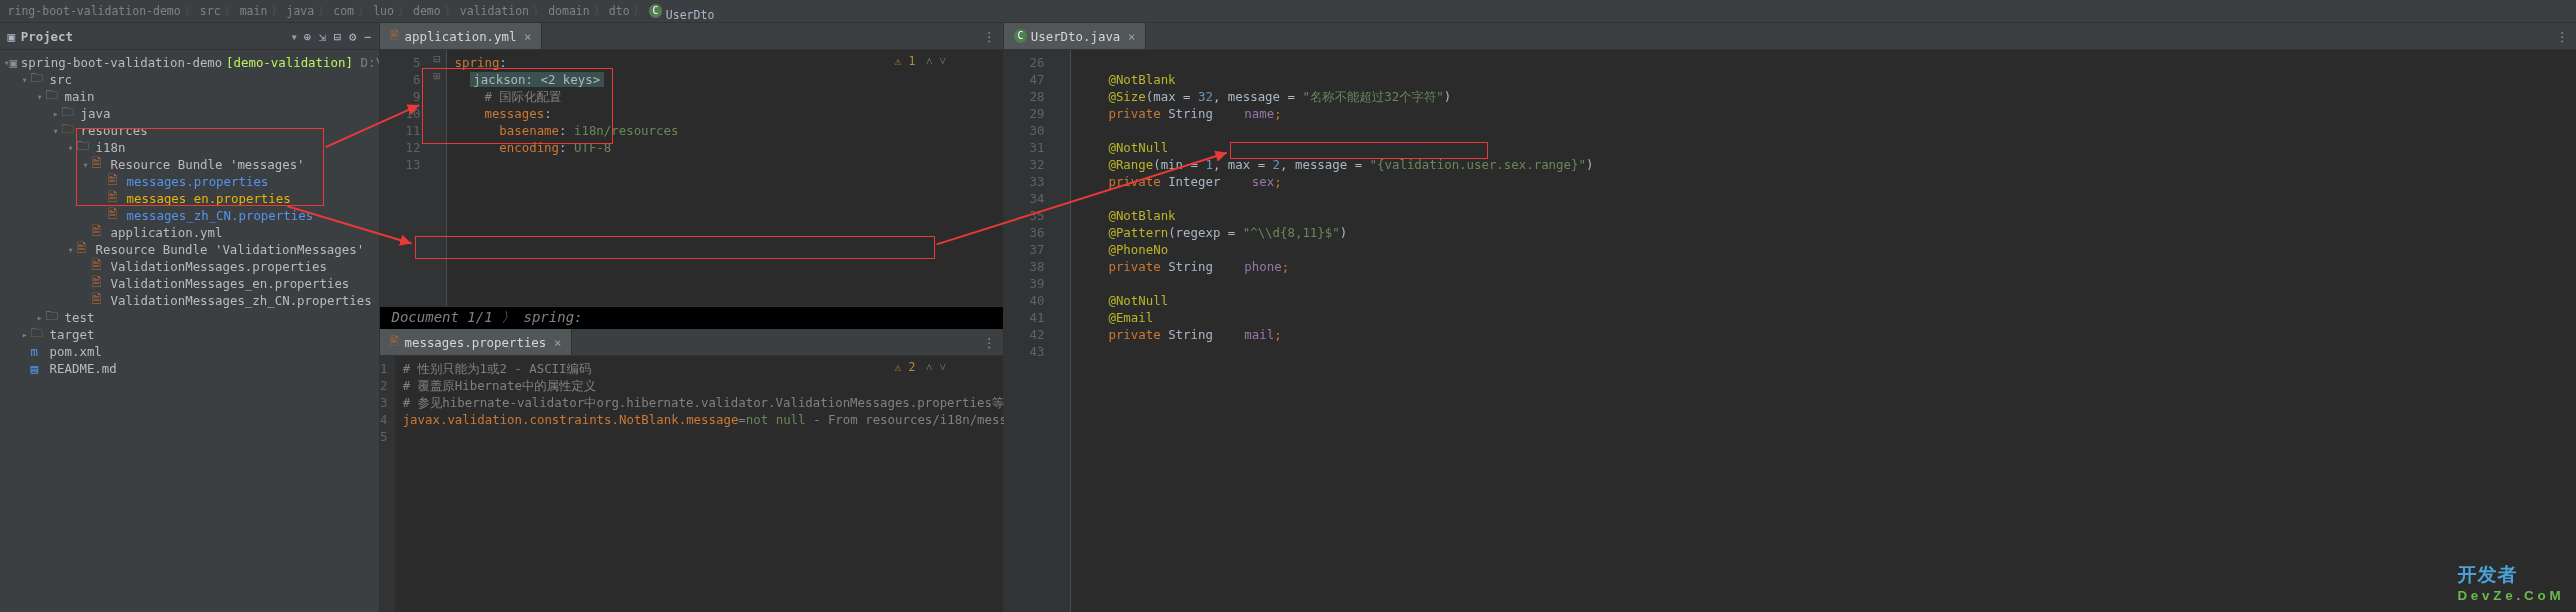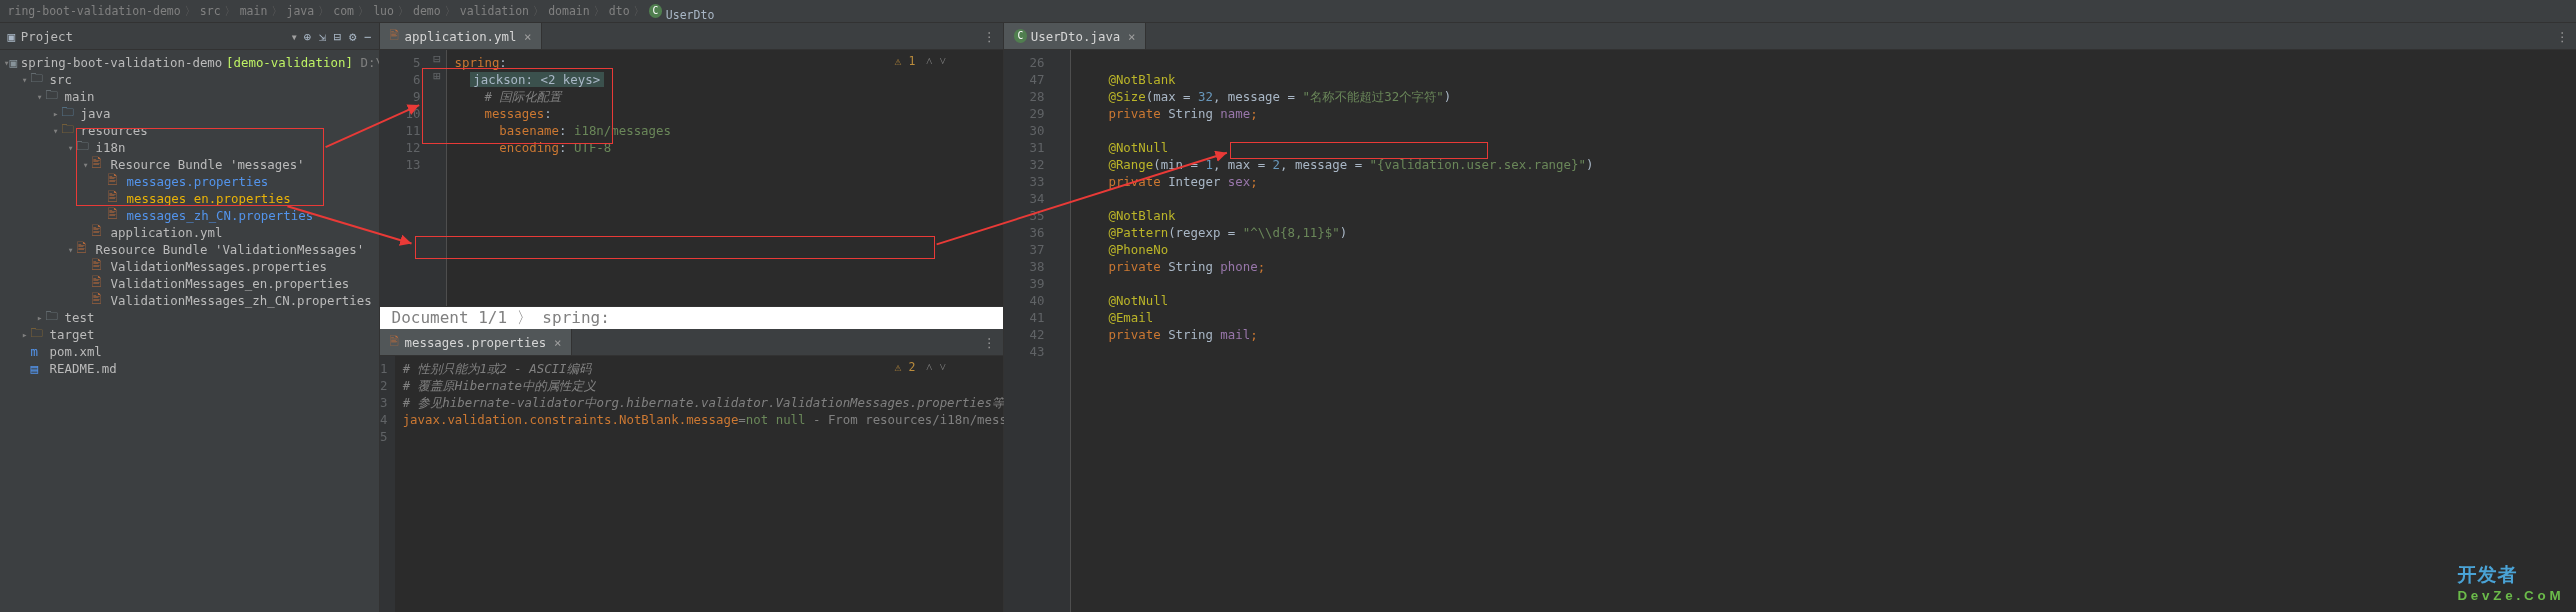--- a/index.html
+++ b/index.html
@@ -5,21 +5,21 @@
 * { margin: 0; padding: 0; box-sizing: border-box; }
 body { font-family: 'Consolas', 'Monaco', monospace; font-size: 12.4px; background: #2b2b2b; color: #a9b7c6; width: 2576px; height: 612px; overflow: hidden; }
 .breadcrumbs { position: absolute; top: 0; left: 0; right: 0; height: 23px; background: #3c3f41; display: flex; align-items: center; padding: 0 7.6px; color: #808080; font-size: 11.5px; border-bottom: 1px solid #323232; }
 .breadcrumb-item { cursor: pointer; }
 .breadcrumb-sep { margin: 0 3.8px; color: #606060; }
 .breadcrumb-item.final { color: #a9b7c6; margin-top: 8px; }
 .file-icon-c { display: inline-block; width: 13.4px; height: 13.4px; background: #507e4f; border-radius: 50%; text-align: center; line-height: 13.4px; font-size: 9.6px; color: #fff; margin-right: 3.8px; }
 .main-layout { display: flex; width: 100%; margin-top: 23px; height: calc(100% - 23px); }
 .project-panel { width: 380px; background: #3c3f41; border-right: 1px solid #323232; display: flex; flex-direction: column; }
 .project-header { height: 27px; display: flex; align-items: center; padding: 0 7.6px; border-bottom: 1px solid #323232; }
-.project-header .title { flex: 1; font-weight: normal; color: #bbbbbb; }
+.project-header .title { flex: 1; font-weight: bold; color: #bbbbbb; }
 .project-header .icons { display: flex; gap: 7.6px; }
 .project-tree { flex: 1; overflow: auto; padding: 3.8px 0; }
 .tree-item { display: flex; align-items: center; height: 17px; padding: 0 3.8px; white-space: nowrap; cursor: pointer; }
 .tree-arrow { width: 11.5px; display: inline-block; text-align: center; color: #808080; font-size: 9.6px; }
 .tree-icon { width: 15.3px; display: inline-block; margin-right: 3.8px; }
 .folder-icon { color: #87939a; }
 .tree-label { color: #bbbbbb; }
 .tree-label.dim { color: #bef264; }
 .tree-path { color: #808080; margin-left: 7.6px; }
 .indent-0 { padding-left: 3.8px; }
@@ -38,31 +38,31 @@
 .editor-tab .close { margin-left: 7.6px; color: #a0a0a0; cursor: pointer; }
 .editor-options { margin-left: auto; padding: 0 7.6px; color: #a0a0a0; cursor: pointer; }
 .editor-content { flex: 1; background: #2b2b2b; display: flex; position: relative; }
 .gutter { width: 48px; background: #313335; text-align: right; padding: 3.8px 7.6px 3.8px 0; color: #606366; }
 .gutter-fold { width: 19px; background: #313335; border-right: 1px solid #4e4e4e; }
 .gutter-line { height: 17px; line-height: 17px; }
 .code { flex: 1; padding: 3.8px 7.6px; }
 .code-line { height: 17px; line-height: 17px; white-space: pre; }
 .kw-purple { color: #cc7832; }
 .kw-green { color: #6a8759; }
-.kw-comment { color: #808080; font-style: italic; }
+.kw-comment { color: #808080; }
 .kw-gray { color: #808080; }
 .kw-annotation { color: #bbb529; }
 .kw-num { color: #6897bb; }
-.kw-prop { color: #9876aa; }
+.kw-prop { color: #9876aa; margin-left: 24px; }
 .kw-string-after { color: #808080; }
 .semicolon { color: #cc7832; }
 .warning-badge { position: absolute; top: 3.8px; right: 57px; color: #bb8c3c; font-size: 11.5px; }
 .warning-badge .nav { color: #808080; margin-left: 3.8px; }
 .red-box { position: absolute; border: 1.9px solid #e93a37; pointer-events: none; z-index: 10; }
-.breadcrumb-bar { height: 23px; display: flex; align-items: center; padding: 0 11.5px; background: #ffffff; color: #808080; border-top: 1px solid #323232; font-size: 16px; }
+.breadcrumb-bar { height: 23px; display: flex; align-items: center; padding: 0 11.5px; background: #000000; color: #808080; border-top: 1px solid #323232; font-size: 14px; font-style: italic; }
 .watermark { position: absolute; bottom: 9px; right: 11.5px; font-family: 'Microsoft YaHei', sans-serif; font-size: 19px; font-weight: bold; letter-spacing: 1px; }
 .watermark .cn { color: #4aa3d6; }
 .watermark .com { color: #6bbb4a; display: block; font-size: 13.4px; letter-spacing: 3.8px; }
 svg.arrow-line { position: absolute; pointer-events: none; z-index: 9; }
 </style>
 </head>
 <body>
 
 <div class="breadcrumbs">
   <span class="breadcrumb-item">ring-boot-validation-demo</span>
@@ -230,21 +230,21 @@
           </div>
           <div class="gutter-fold">
             <div class="gutter-line" style="text-align:center;color:#606366">⊟</div>
             <div class="gutter-line" style="text-align:center;color:#606366">⊞</div>
           </div>
           <div class="code">
             <div class="code-line"><span class="kw-purple">spring</span><span>:</span></div>
             <div class="code-line">  <span style="background:#3b514d;padding:0 3.8px">jackson: &lt;2 keys&gt;</span></div>
             <div class="code-line">    <span class="kw-comment"># 国际化配置</span></div>
             <div class="code-line">    <span class="kw-purple">messages</span><span>:</span></div>
-            <div class="code-line">      <span class="kw-purple">basename</span><span>: </span><span class="kw-green">i18n/messages</span></div>
+            <div class="code-line">      <span class="kw-purple">basename</span><span>: </span><span class="kw-green">i18n/resources</span></div>
             <div class="code-line">      <span class="kw-purple">encoding</span><span>: </span><span class="kw-green">UTF-8</span></div>
           </div>
           <div class="warning-badge"><span>⚠ 1</span><span class="nav"> ˄ ˅</span></div>
         </div>
         <div class="breadcrumb-bar">Document 1/1  〉 spring:</div>
 
         <div class="editor-tabs">
           <div class="editor-tab">
             <span class="tab-icon" style="color:#c36e3b">🖹</span>
             <span>messages.properties</span>

